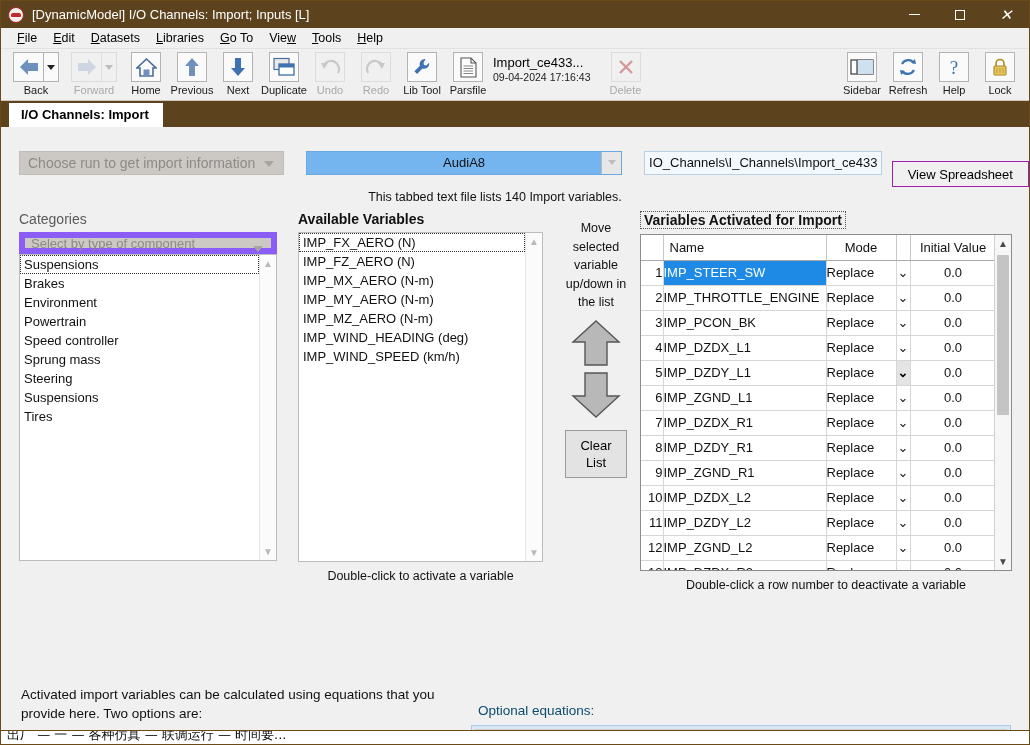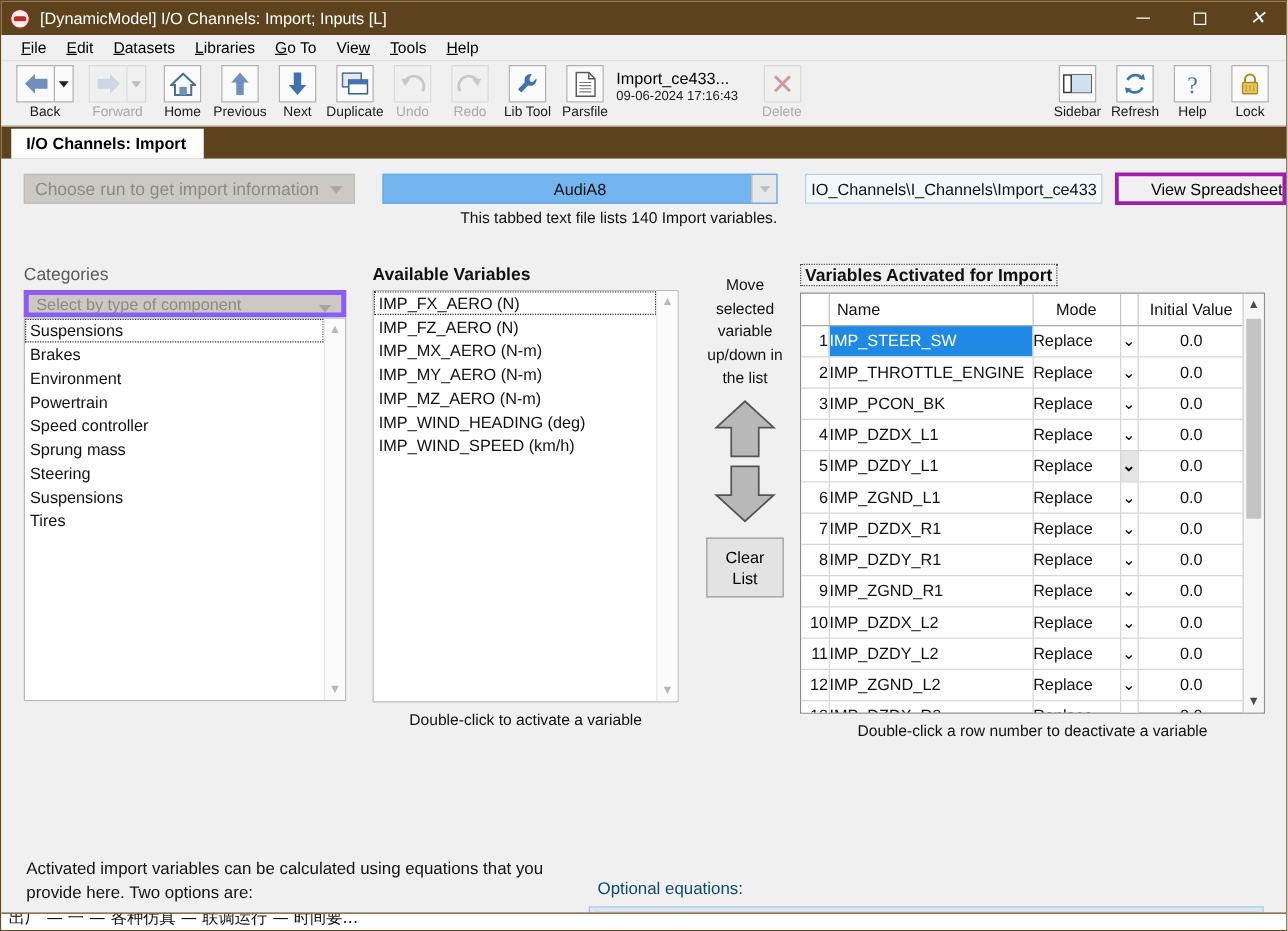--- a/index.html
+++ b/index.html
@@ -184,23 +184,23 @@
     border: 1px solid #b9cfe3;
     display: flex; align-items: center;
     font-size: 13px; color: #111;
     padding-left: 4px;
     overflow: hidden; white-space: nowrap;
   }
   .btn-view {
     margin-left: 10px;
     width: 140px; height: 26px;
     background: #f0f0f0;
-    border: 3px solid #a21caf;
-    display: flex; align-items: center; justify-content: flex-end;
-    font-size: 13px; color: #000;
+    border: 1px solid #a21caf;
+    display: flex; align-items: center; justify-content: center;
+    font-size: 13px; color: #000; margin-top: 23px;
   }
 
   .row1-note {
     text-align: center;
     font-size: 12.5px;
     color: #111;
     padding: 3px 0 0 0;
     margin-left: 120px;
     margin-right: 160px;
   }
@@ -222,21 +222,21 @@
   .panels { position: relative; }
 
   .panel-categories { position: absolute; left: 18px; top: 0; width: 258px; }
   .panel-available { position: absolute; left: 297px; top: 0; width: 245px; }
   .panel-move { position: absolute; left: 556px; top: 8px; width: 78px; }
   .panel-activated { position: absolute; left: 639px; top: 0; width: 372px; }
 
   .select-header {
     height: 22px;
     background: #ccc9c4;
-    border: 4px solid #8b5cf6;
+    border: 6px solid #8b5cf6;
     color: #8c8a87; font-size: 13px;
     display:flex; align-items:center; padding-left: 6px;
     position: relative;
   }
   .select-header .caret {
     position:absolute; right: 8px; top: 8px;
     width:0;height:0;border-left:5px solid transparent;border-right:5px solid transparent;border-top:6px solid #a8a5a1;
   }
 
   .listbox {
@@ -509,21 +509,21 @@
             <line x1="3.5" y1="14" x2="13" y2="14"></line>
               <line x1="3.5" y1="16.5" x2="13" y2="16.5"></line>
           </g>
         </svg>
       </div>
       <div class="lbl">Parsfile</div>
     </div>
 
     <div class="tb-file">
       <div class="fname">Import_ce433...</div>
-      <div class="fdate">09-06-2024 17:16:43</div>
+      <div class="fdate">09-04-2024 17:16:43</div>
     </div>
 
     <div class="tb-btn disabled" style="margin-left:12px">
       <div class="box" style="background:#f0f0f0;border-color:#dcdcdc">
         <svg width="18" height="18" viewBox="0 0 18 18">
           <line x1="3" y1="3" x2="15" y2="15" stroke="#d49a9a" stroke-width="2.4"></line>
           <line x1="15" y1="3" x2="3" y2="15" stroke="#d49a9a" stroke-width="2.4"></line>
         </svg>
       </div>
       <div class="lbl">Delete</div>

